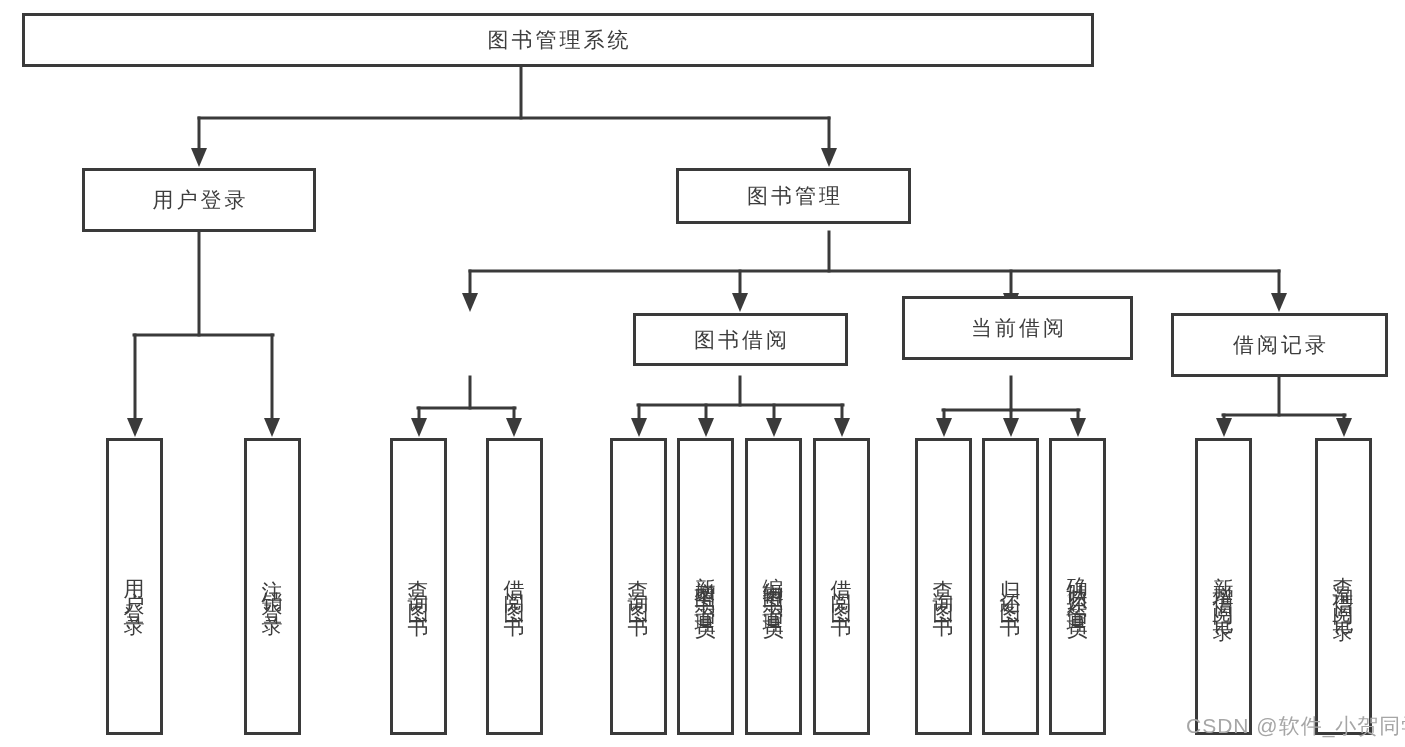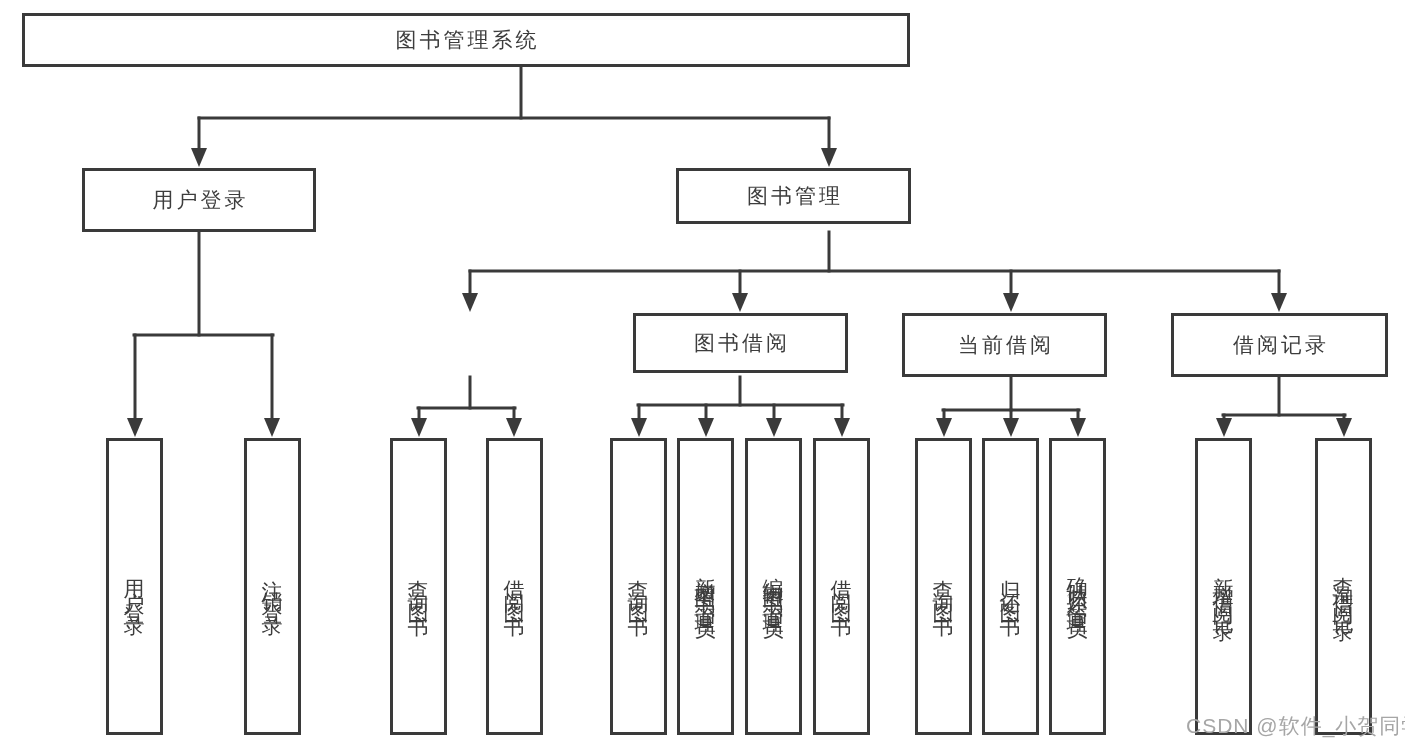--- a/index.html
+++ b/index.html
@@ -126,35 +126,35 @@
     <g>
       <line x1="1279" y1="377" x2="1279" y2="415"></line>
       <line x1="1223" y1="415" x2="1345" y2="415"></line>
       <line x1="1224" y1="415" x2="1224" y2="420"></line>
       <line x1="1344" y1="415" x2="1344" y2="420"></line>
       <polygon points="1216,418 1232,418 1224,437"></polygon>
       <polygon points="1336,418 1352,418 1344,437"></polygon>
     </g>
   </svg>
 
-  <div class="box h" style="left:22px;top:13px;width:888px;height:54px">
+  <div class="box h" style="left:22px;top:13px;width:1072px;height:54px">
     <span>图书管理系统</span>
   </div>
 
   <div class="box h" style="left:82px;top:168px;width:234px;height:64px">
     <span>用户登录</span>
   </div>
   <div class="box h" style="left:676px;top:168px;width:235px;height:56px">
     <span>图书管理</span>
   </div>
 
-  <div class="box h" style="left:633px;top:313px;width:215px;height:60px">
+  <div class="box h" style="left:633px;top:313px;width:215px;height:53px">
     <span>图书借阅</span>
   </div>
-  <div class="box h" style="left:902px;top:313px;width:205px;height:64px">
+  <div class="box h" style="left:902px;top:296px;width:231px;height:64px">
     <span>当前借阅</span>
   </div>
   <div class="box h" style="left:1171px;top:313px;width:217px;height:64px">
     <span>借阅记录</span>
   </div>
 
   <div class="box v v-short" style="left:106px;top:438px;width:57px;height:297px">
     <span>用户登录</span>
   </div>
   <div class="box v v-short" style="left:244px;top:438px;width:57px;height:297px">

